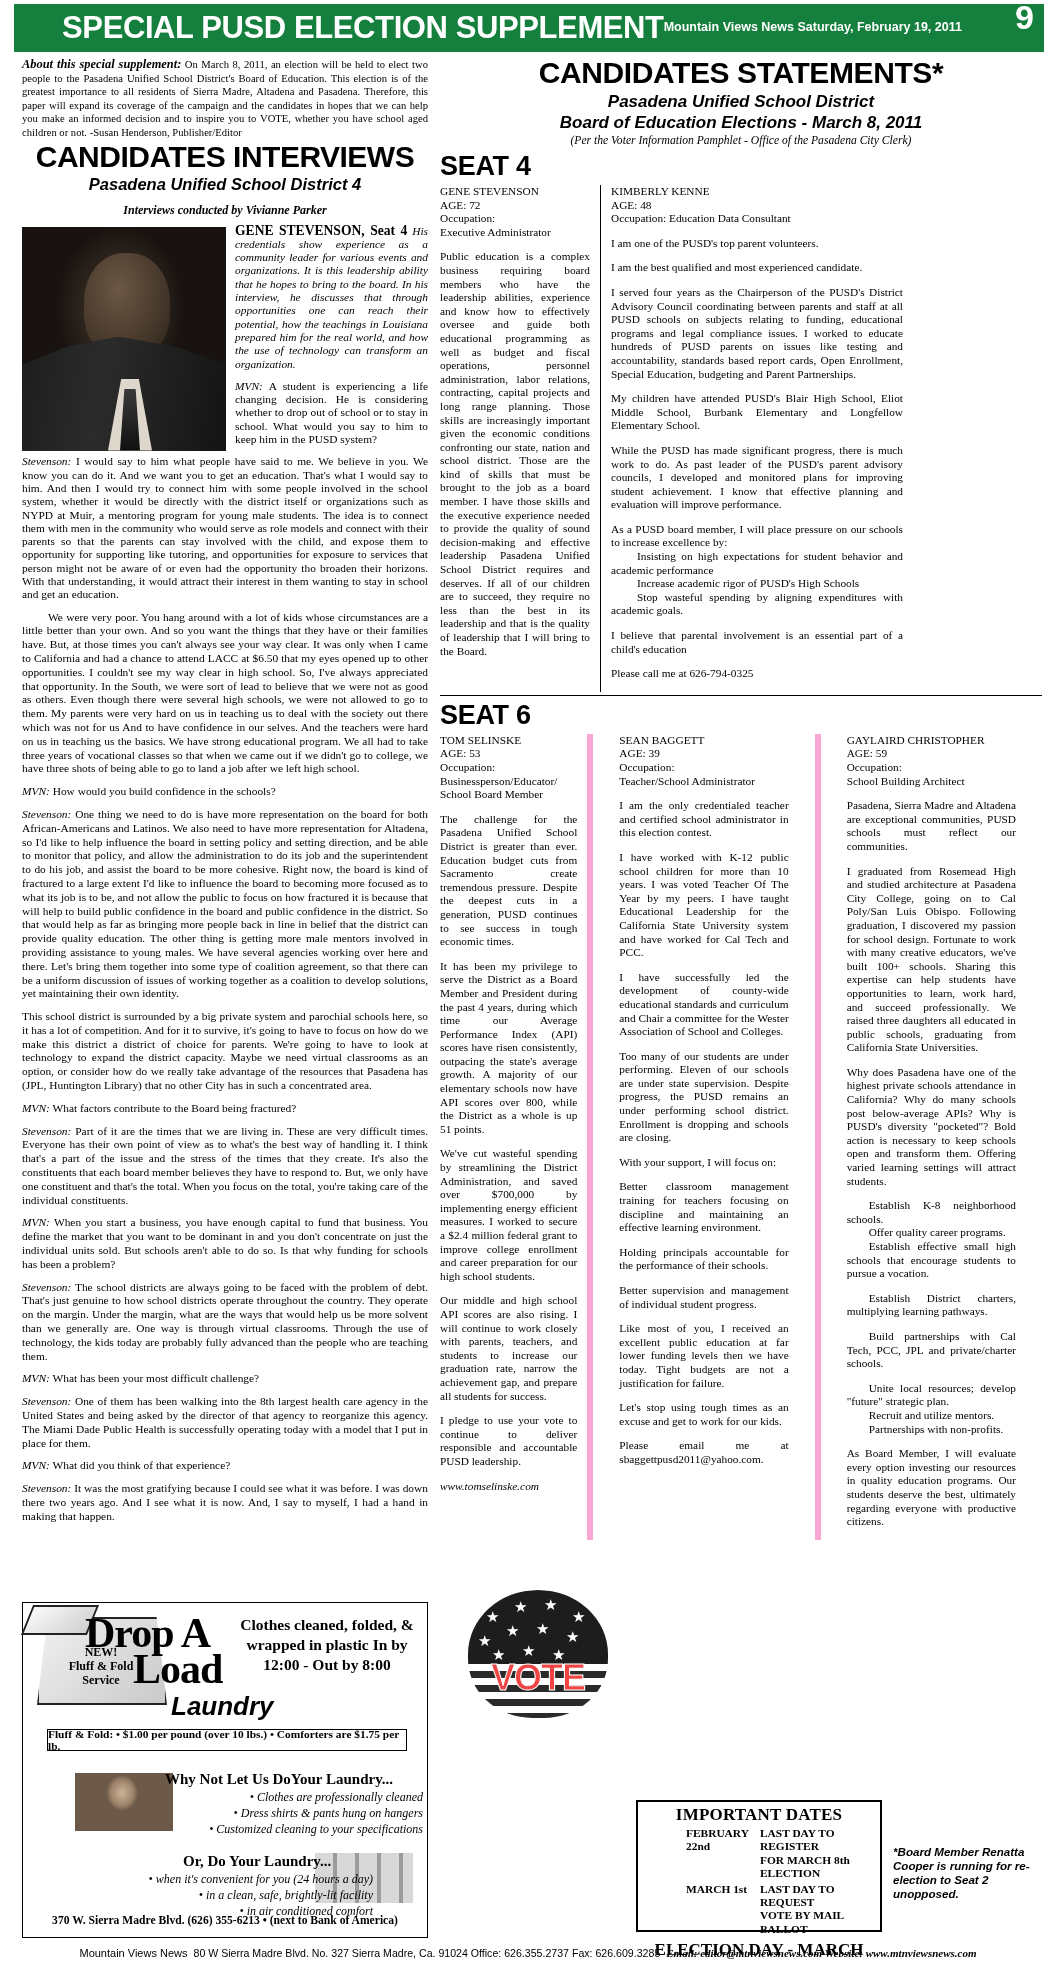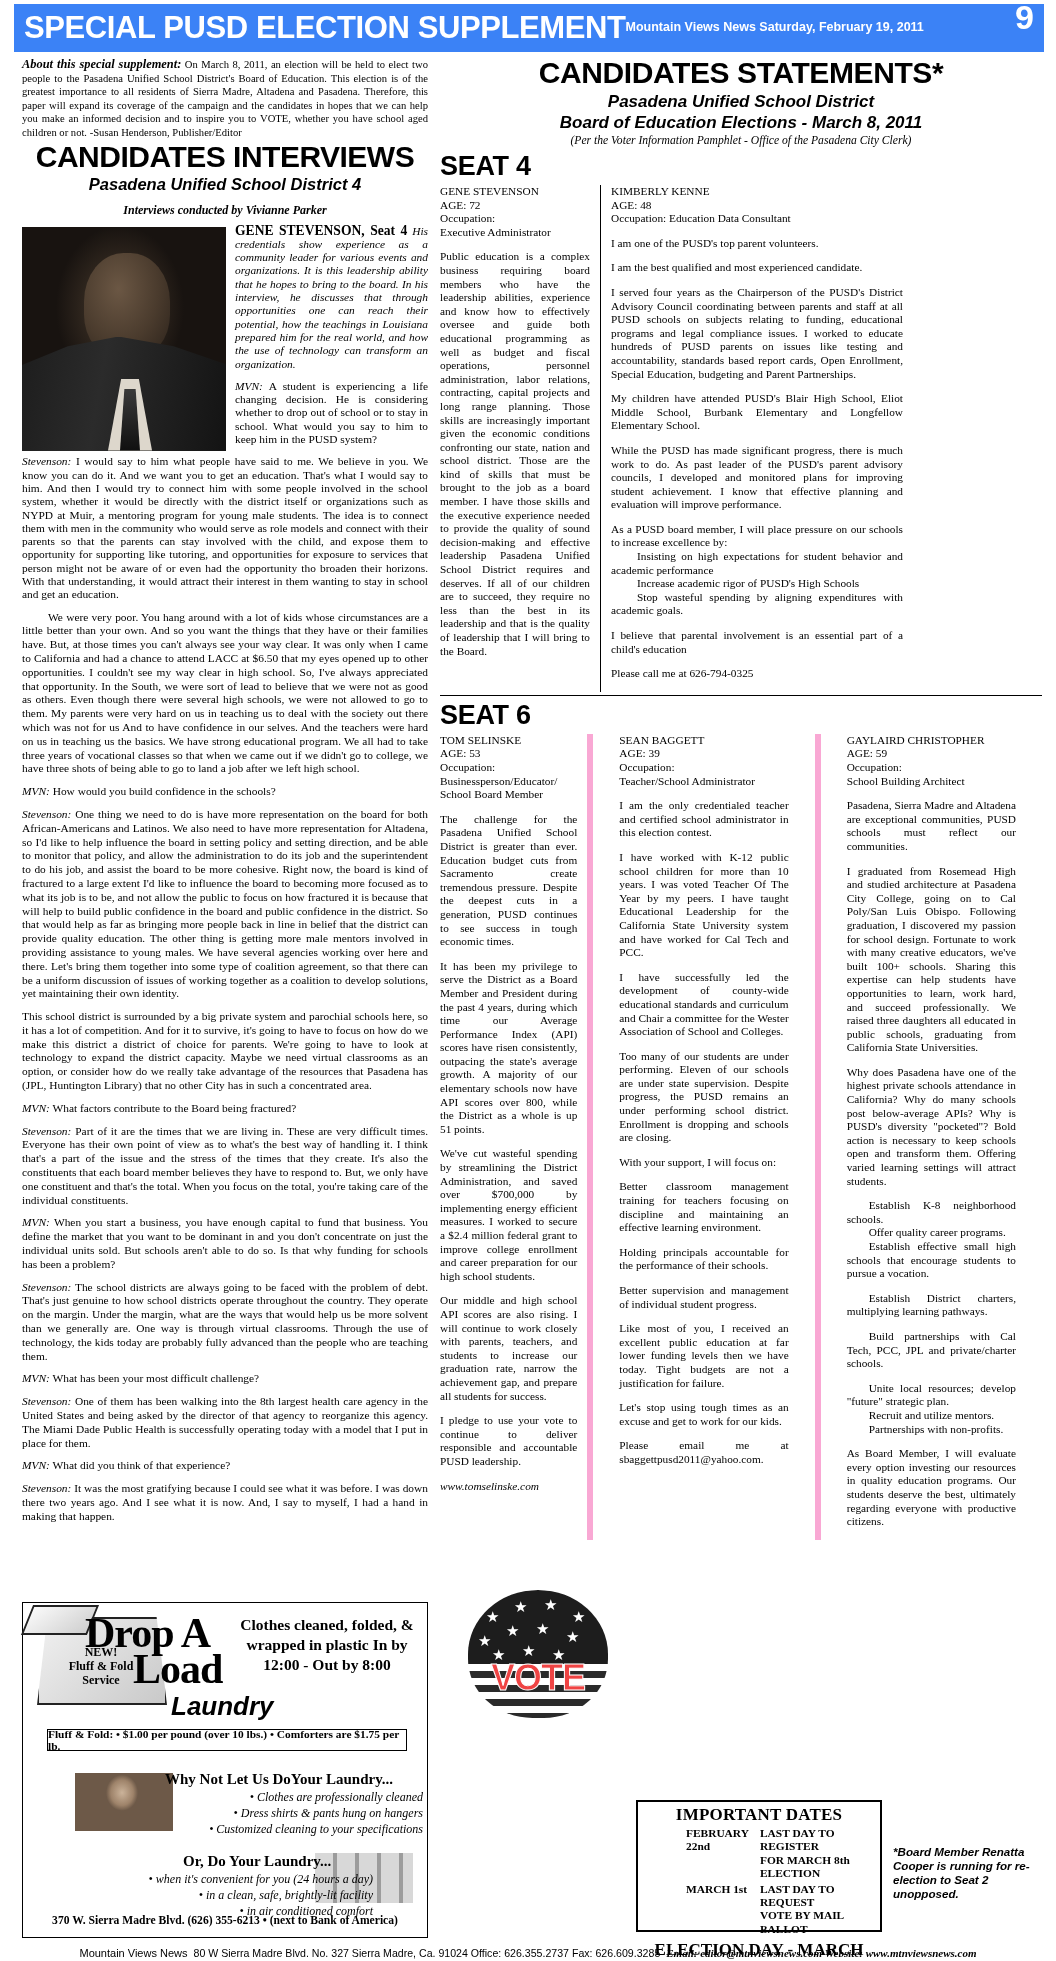--- a/index.html
+++ b/index.html
@@ -15,25 +15,25 @@
     font-family: "Liberation Serif", serif;
     color: #000;
     overflow: hidden;
   }
 
   
   .masthead {
     position: absolute;
     left: 14px; top: 4px;
     width: 1030px; height: 48px;
-    background: #3b82f6;
+    background: #15803d;
     color: #fff;
     display: flex;
     align-items: center;
-    justify-content: flex-start;
+    justify-content: center;
     padding: 0 10px;
     box-sizing: border-box;
   }
   .masthead-title {
     font-family: "Liberation Sans", sans-serif;
     font-weight: bold;
     font-size: 31px;
     letter-spacing: -0.4px;
     white-space: nowrap;
   }

